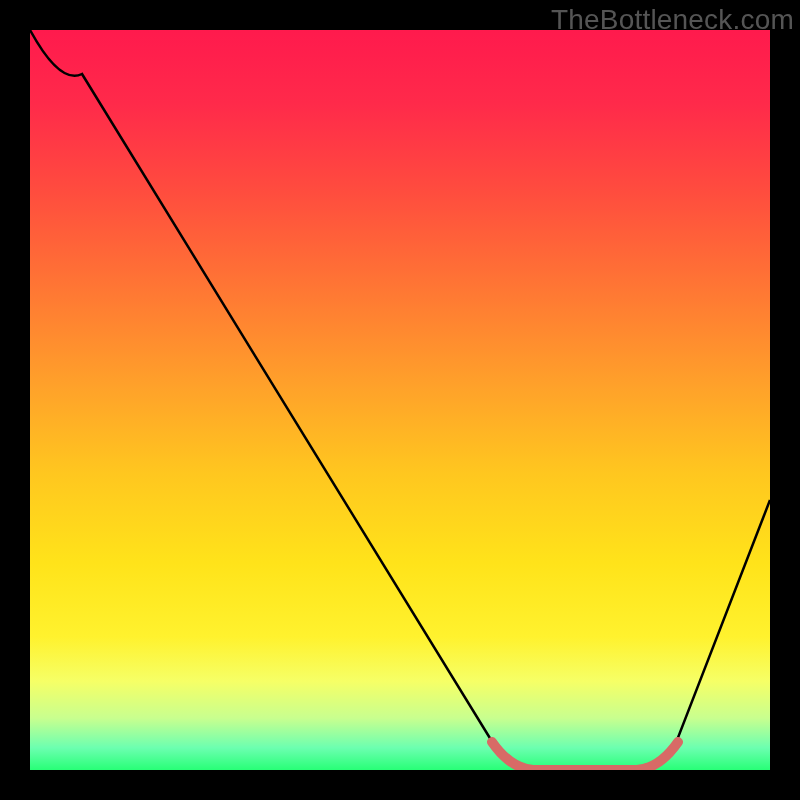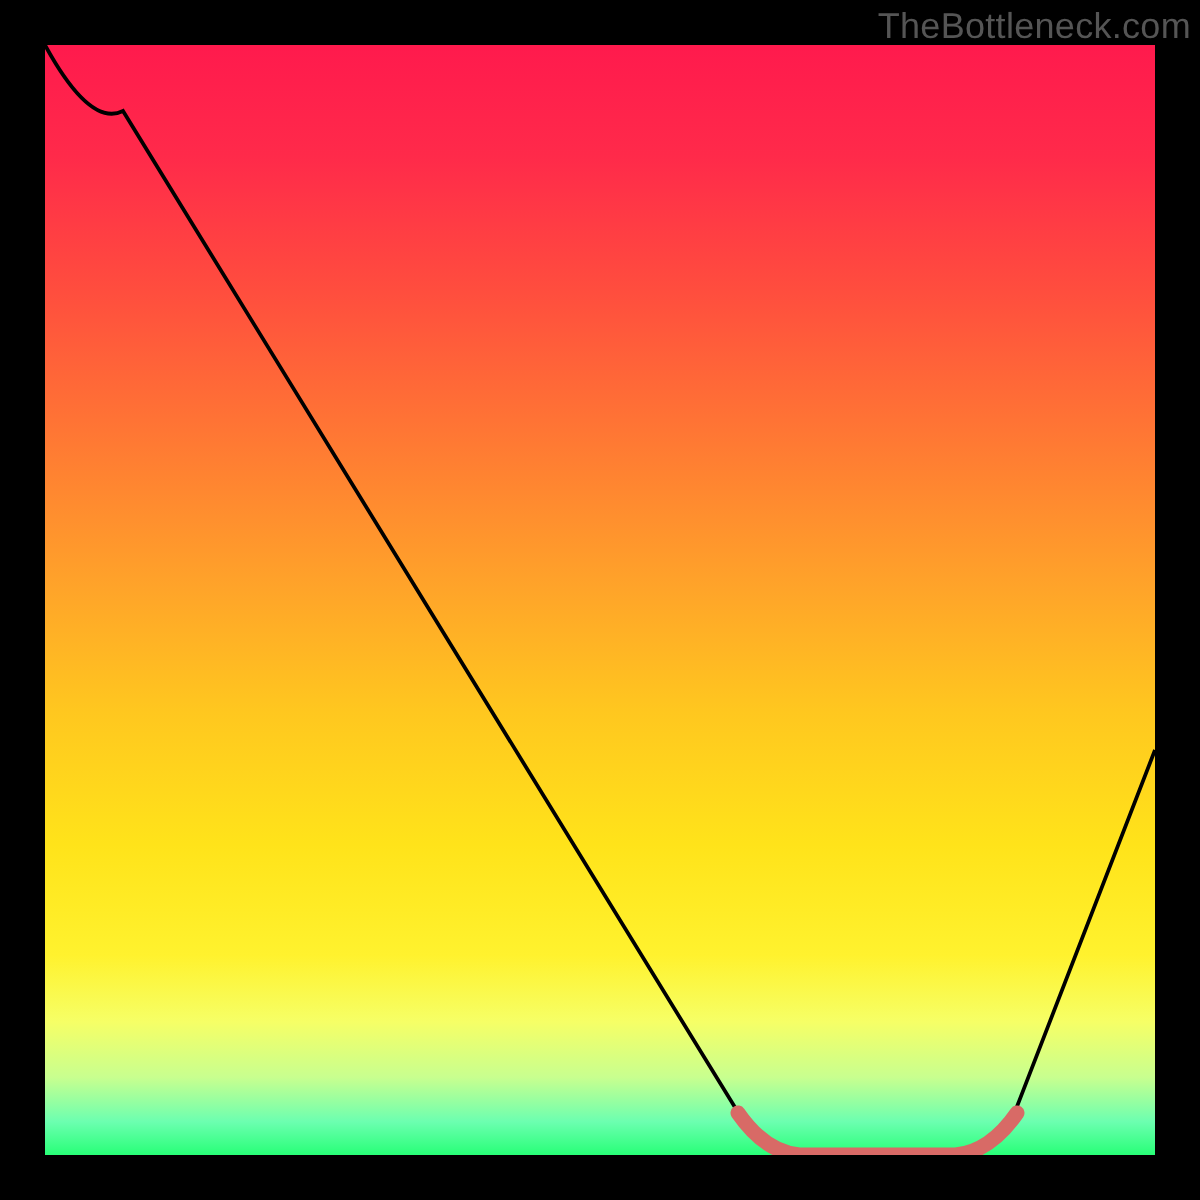--- a/index.html
+++ b/index.html
@@ -38,21 +38,21 @@
       #c8ff8f 93%,
       #6cffb0 97%,
       #28ff77 100%
     );
   }
   .watermark {
     position: absolute;
     top: 4px;
     right: 6px;
     color: #555555;
-    font-size: 24px;
+    font-size: 28px;
     font-weight: 400;
     letter-spacing: 0.2px;
   }
   svg.curve {
     position: absolute;
     left: 0;
     top: 0;
     width: 740px;
     height: 740px;
   }

